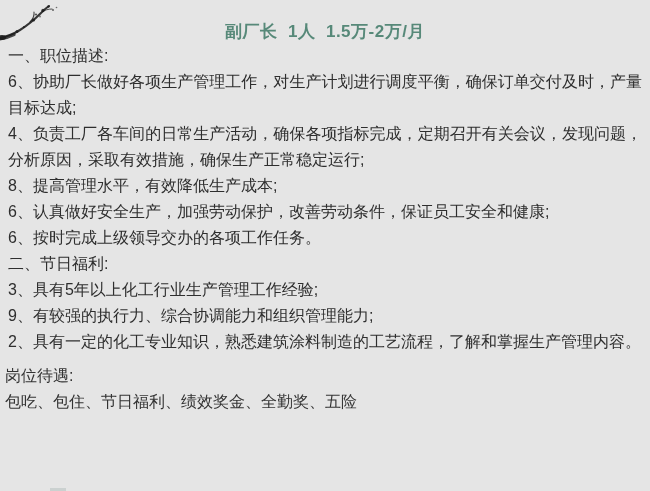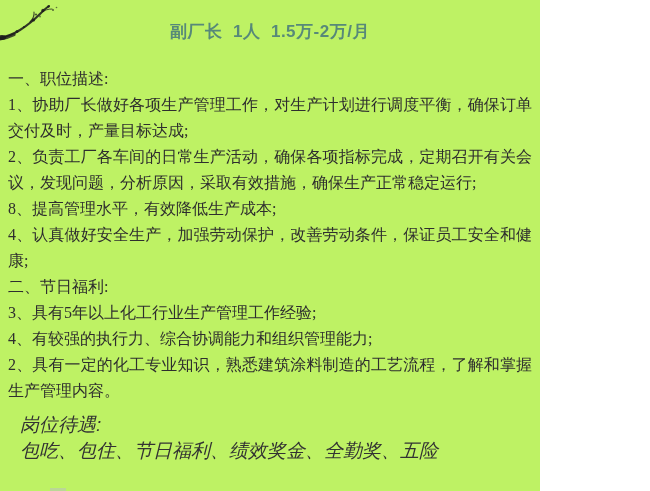--- a/index.html
+++ b/index.html
@@ -1,52 +1,49 @@
 <!DOCTYPE html>
 <html><head>
 <meta charset="utf-8">
 <style>
   html,body{margin:0;padding:0;}
   .page{
     position:relative;
-    width:540px;height:491px;
-    background:#bef264;
+    width:650px;height:491px;
+    background:#e5e5e5;
     overflow:hidden;
     font-family:"Liberation Sans","DejaVu Sans",sans-serif;
   }
   .branch{
     position:absolute;top:0;left:0;width:72px;height:46px;
   }
   .title{
     margin:0;
     padding-top:20px;
     text-align:center;
     font-size:17px;
     font-weight:700;
     letter-spacing:0.5px;
     color:#578979;
     white-space:pre;
   }
   .content{
-    margin-top:23px;
     padding:0 8px;
     font-size:16px;
     line-height:26px;
     color:#2e2e2e;
     text-align:justify;
-    font-family:Liberation Serif, serif;
   }
   .content p{margin:0;}
   .benefits{
-    padding:0 20px;
+    padding:0 5px;
     margin-top:13px;
-    font-size:19px;
+    font-size:16px;
     line-height:15px;
     color:#333333;
-    font-style:italic;
   }
   .benefits p{margin:0 0 11px 0;}
   .clipped-line{
     position:absolute;
     left:50px;bottom:0;
     width:16px;height:3px;
     background:#b7c1bf;
     opacity:.55;
   }
 </style>
@@ -70,27 +67,28 @@
     <circle cx="48.5" cy="6.5" r="1.2" fill="#1c1c1c" opacity="0.8"></circle>
     <circle cx="53" cy="10" r="1" fill="#1c1c1c" opacity="0.65"></circle>
     <circle cx="56.5" cy="7.5" r="0.8" fill="#1c1c1c" opacity="0.6"></circle>
     <circle cx="40" cy="16.5" r="0.9" fill="#1c1c1c" opacity="0.6"></circle>
   </svg>
 
   <h1 class="title">副厂长  1人  1.5万-2万/月</h1>
 
   <div class="content">
     <p>一、职位描述:</p>
-    <p>1、协助厂长做好各项生产管理工作，对生产计划进行调度平衡，确保订单交付及时，产量目标达成;</p>
-    <p>2、负责工厂各车间的日常生产活动，确保各项指标完成，定期召开有关会议，发现问题，分析原因，采取有效措施，确保生产正常稳定运行;</p>
+    <p>6、协助厂长做好各项生产管理工作，对生产计划进行调度平衡，确保订单交付及时，产量目标达成;</p>
+    <p>4、负责工厂各车间的日常生产活动，确保各项指标完成，定期召开有关会议，发现问题，分析原因，采取有效措施，确保生产正常稳定运行;</p>
     <p>8、提高管理水平，有效降低生产成本;</p>
-    <p>4、认真做好安全生产，加强劳动保护，改善劳动条件，保证员工安全和健康;</p>
+    <p>6、认真做好安全生产，加强劳动保护，改善劳动条件，保证员工安全和健康;</p>
+    <p>6、按时完成上级领导交办的各项工作任务。</p>
     <p>二、节日福利:</p>
     <p>3、具有5年以上化工行业生产管理工作经验;</p>
-    <p>4、有较强的执行力、综合协调能力和组织管理能力;</p>
+    <p>9、有较强的执行力、综合协调能力和组织管理能力;</p>
     <p>2、具有一定的化工专业知识，熟悉建筑涂料制造的工艺流程，了解和掌握生产管理内容。</p>
   </div>
 
   <div class="benefits">
     <p>岗位待遇:</p>
     <p>包吃、包住、节日福利、绩效奖金、全勤奖、五险</p>
   </div>
 
   <div class="clipped-line"></div>
 

